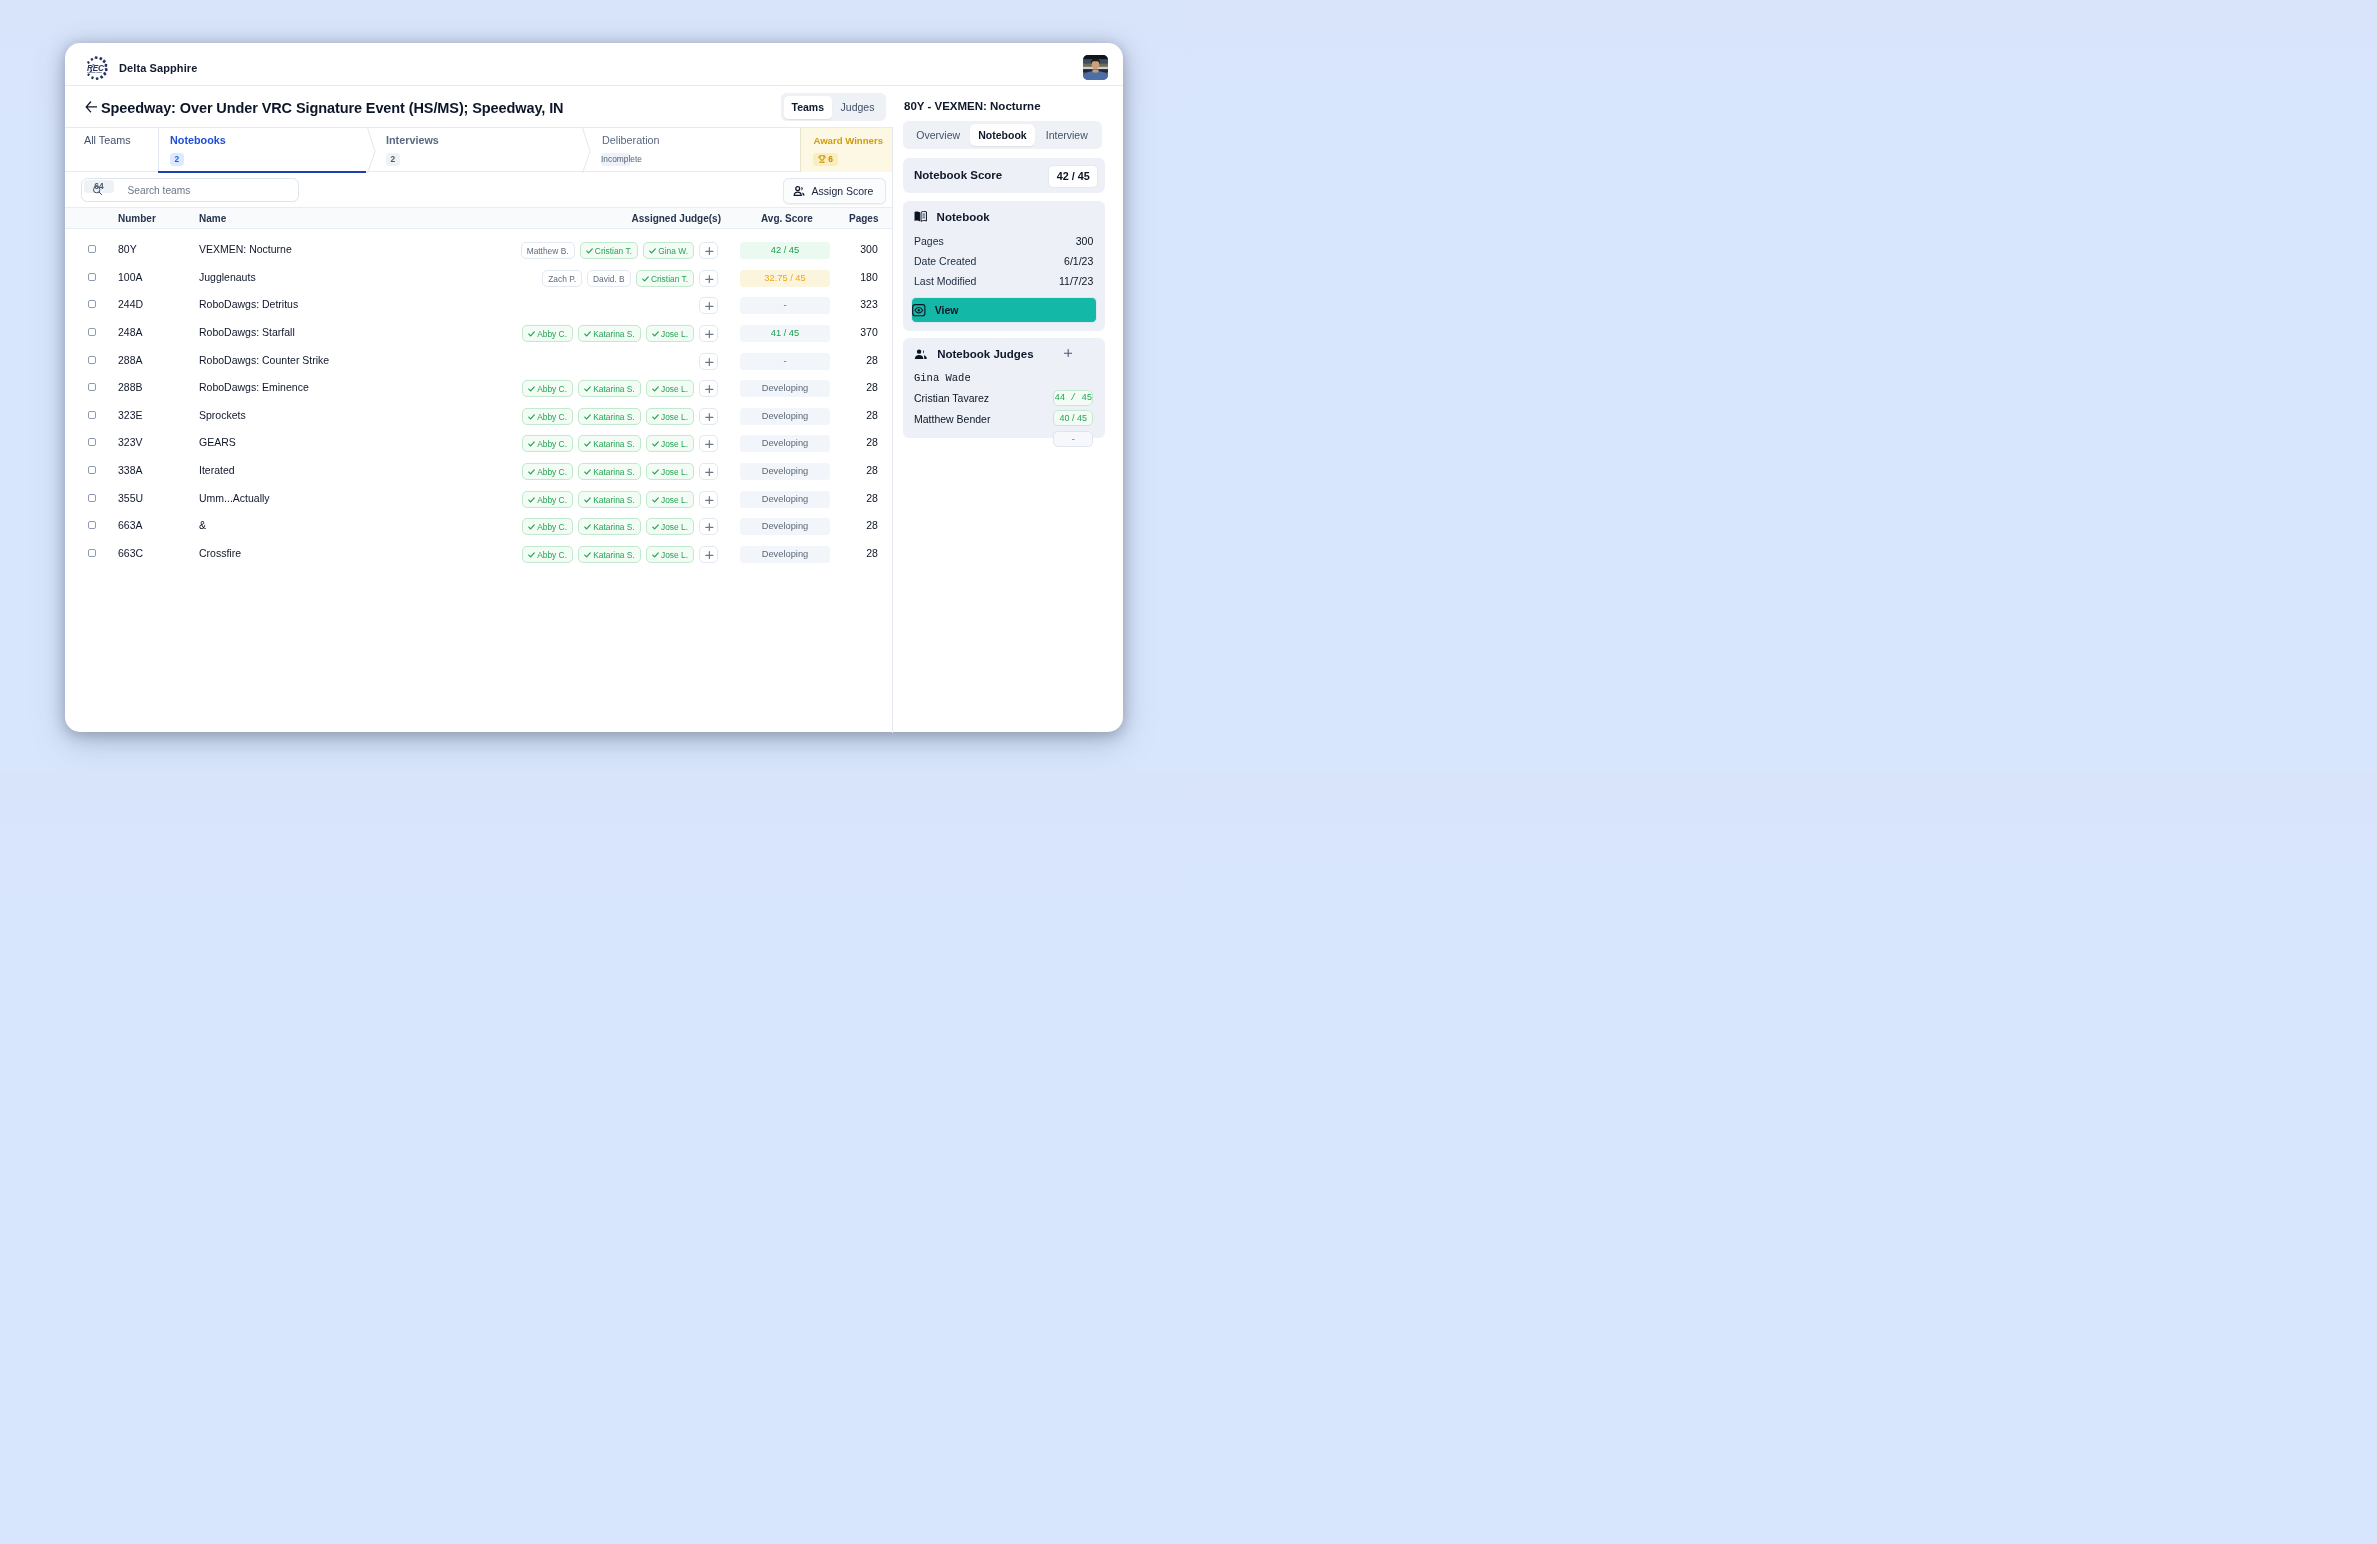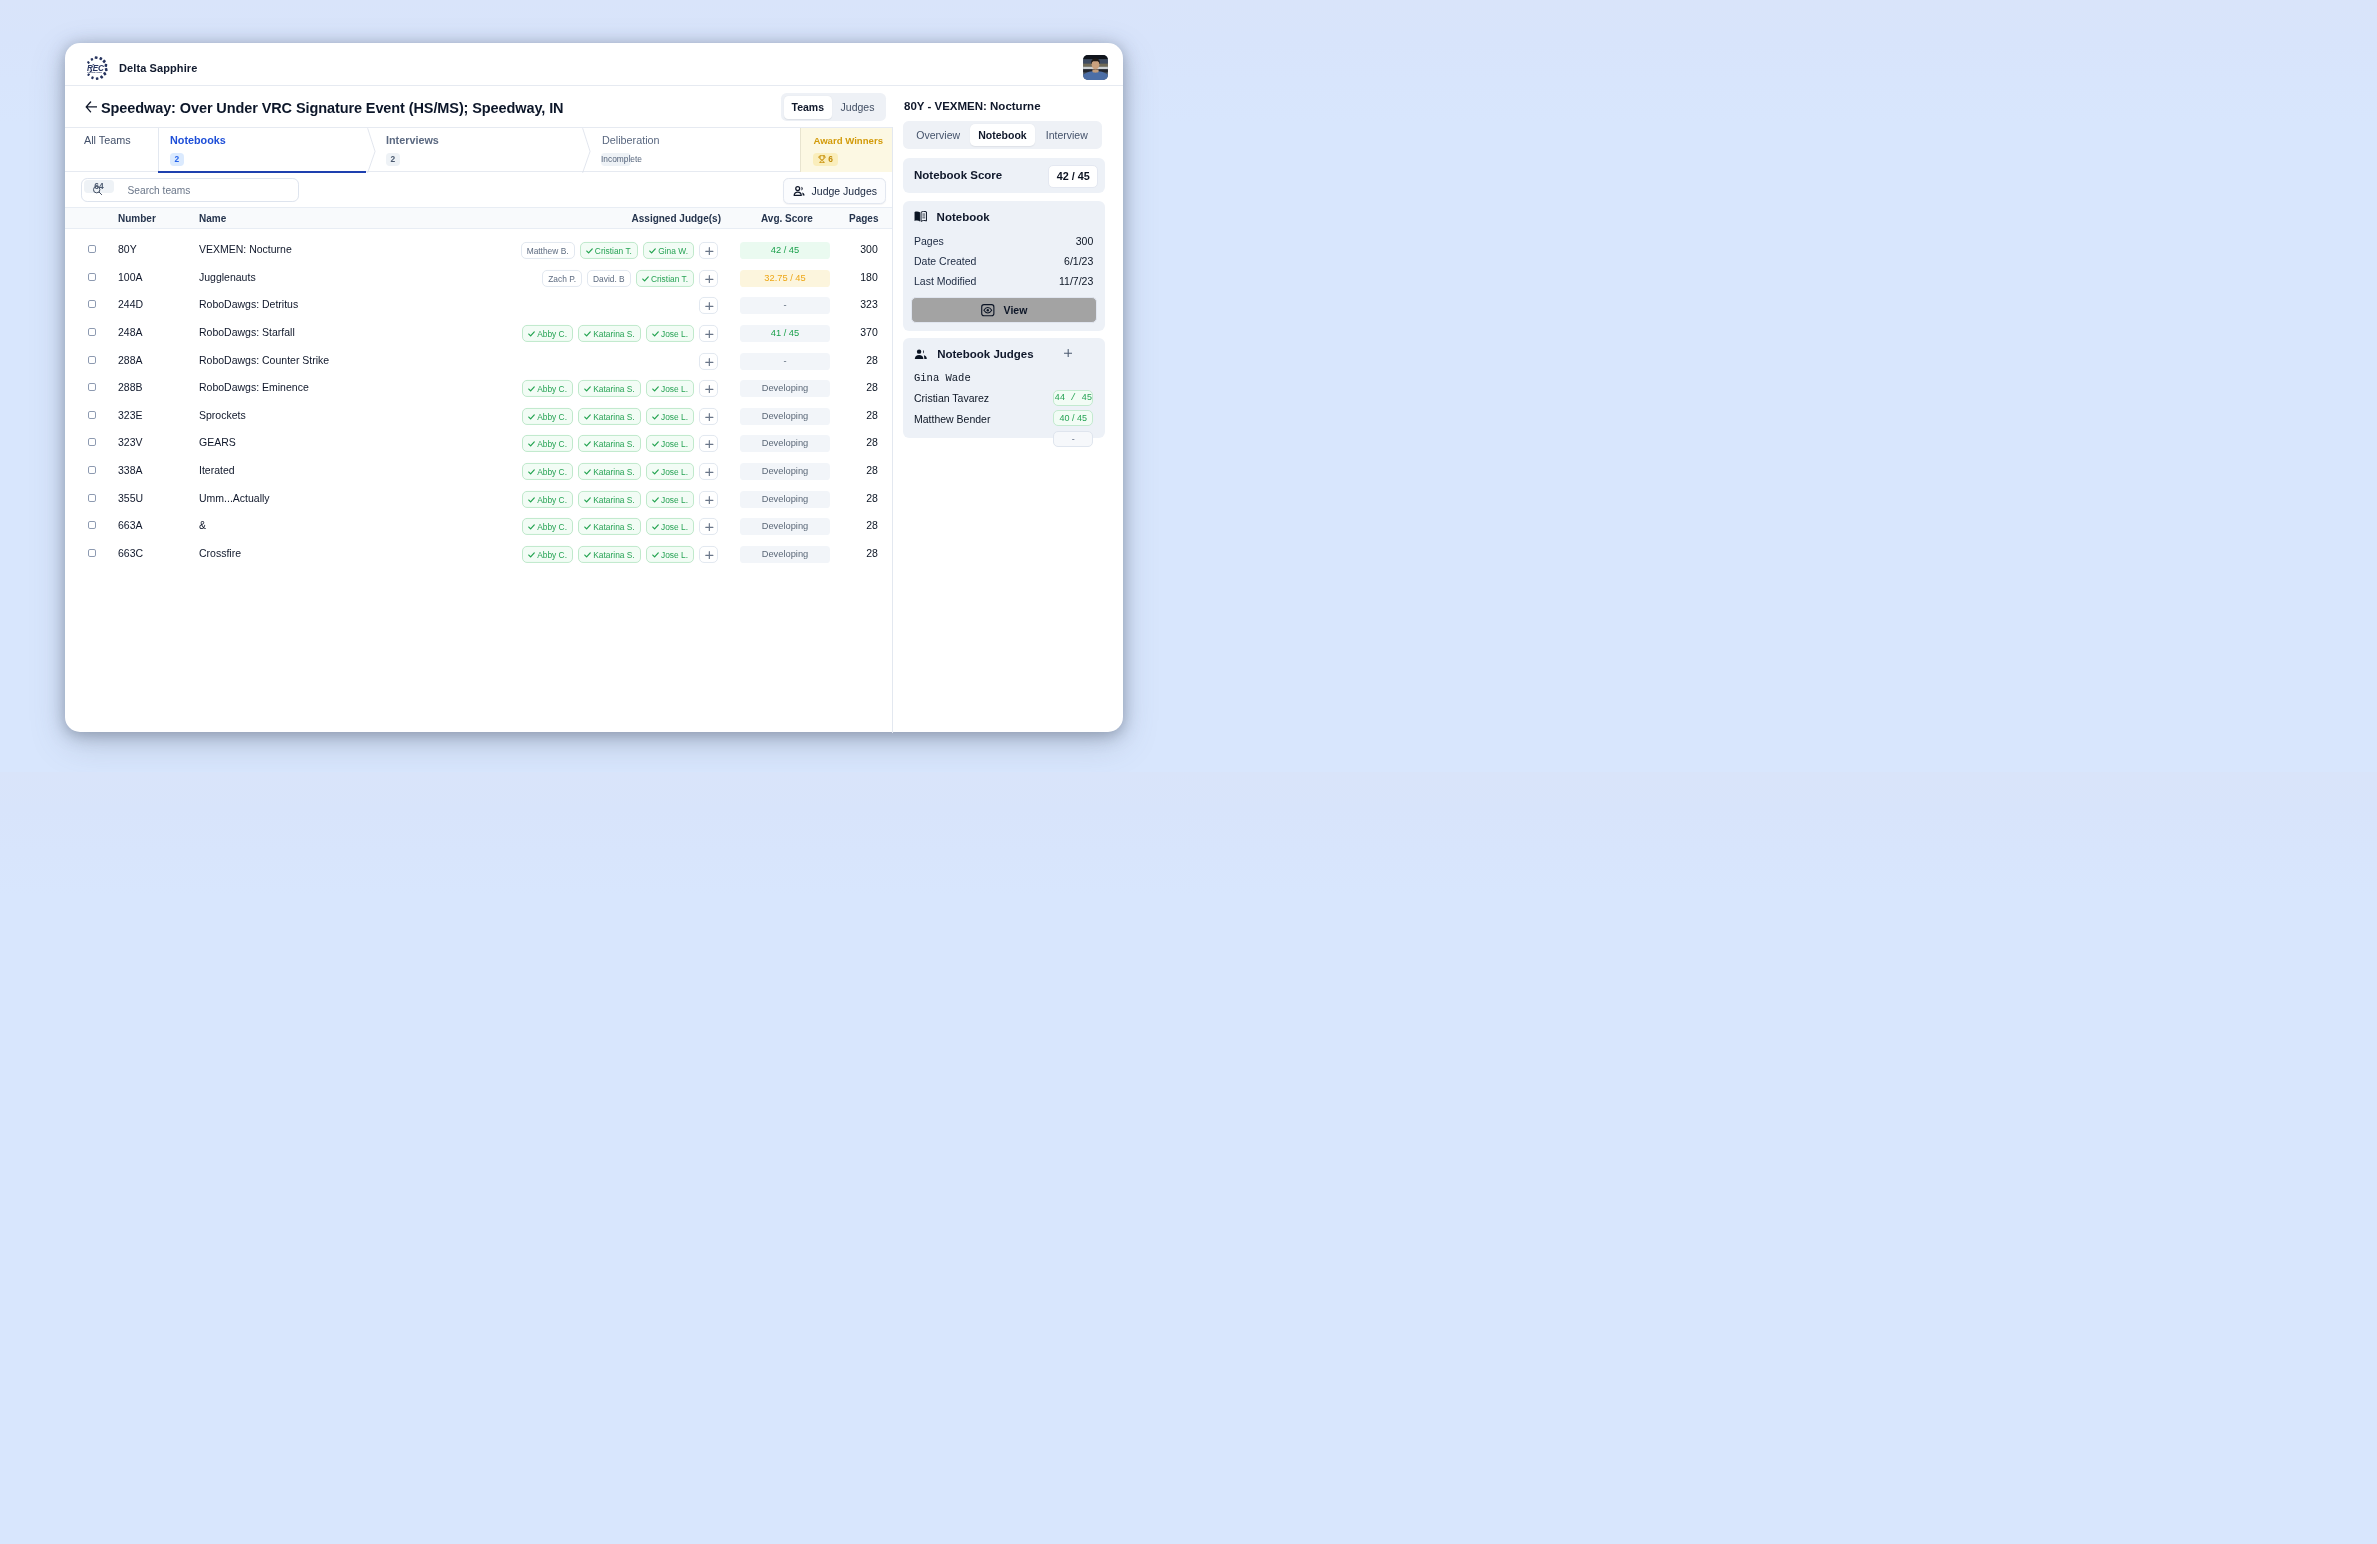--- a/index.html
+++ b/index.html
@@ -67,21 +67,21 @@
   #stabs .on { background:#fff; border-radius:5px; height:22px; line-height:22px; color:#0f172a; font-weight:600; box-shadow:0 0.6px 1.2px rgba(15,23,42,.07); }
   .scard { position:absolute; left:838px; width:202px; background:#edf1f7; border-radius:6.2px; }
   #score { top:115px; height:35px; }
   #score b { position:absolute; left:11px; top:0; line-height:35px; font-size:11.5px; color:#0f172a; }
   #scorepill { position:absolute; right:6.8px; top:6.6px; width:50px; height:23px; background:#fff; border:0.6px solid #e4e8f1; border-radius:5px; text-align:center; line-height:21.7px; font-size:10.8px; font-weight:bold; color:#0b1220; }
   #nbcard { top:158px; height:130px; }
   .cardhead { position:absolute; left:11px; top:10px; height:11px; }
   .cardhead b { font-size:11.5px; color:#0f172a; }
   .srow { position:absolute; left:11px; right:11.7px; height:12.4px; font-size:10.5px; color:#1c2940; }
   .srow .v { position:absolute; right:0; top:0; color:#0b1423; }
-  #viewbtn { position:absolute; left:8.2px; top:96px; width:186px; height:26px; background:#a3a3a3; border:0.6px solid #e0e5ef; border-radius:5px; text-align:center; }
+  #viewbtn { position:absolute; left:8.2px; top:96px; width:186px; height:26px; background:#14b8a6; border:0.6px solid #e0e5ef; border-radius:5px; }
   #viewbtn span { font-size:10.5px; font-weight:600; color:#0c1526; line-height:25px; margin-left:6.2px; }
   #jcard { top:295px; height:100px; }
   .jrow { position:absolute; left:11px; right:11.7px; height:16px; }
   .jrow span { position:absolute; left:0; top:50%; transform:translateY(-50%); font-size:10.5px; color:#0b1423; }
   .jpill { position:absolute; right:0; top:0; width:40px; height:16px; border-radius:5px; text-align:center; line-height:15px; font-size:9px;margin-top:20px; }
   .jg { border:0.6px solid #c3ead0; background:#f2fcf5; color:#27a355; }
   .jx { border:0.6px solid #dfe5ee; background:#f6f8fb; color:#5d6b80; }
   #plusicon { position:absolute; right:33px; top:11px; }
 </style>
 </head>
@@ -173,21 +173,21 @@
       </svg>
     <span>Search teams</span>
   </div>
   <div id="assignbtn">
     <svg style="position:absolute;left:8.7px;top:6.2px;" width="13" height="12.4" viewBox="0 0 24 22">
         <circle cx="8.7" cy="6.2" r="3.6" fill="none" stroke="#0f172a" stroke-width="2.3"></circle>
         <path d="M2.2 18.8 C2.2 14.8 5 12.9 8.7 12.9 C12.4 12.9 15.2 14.8 15.2 18.8 Z" fill="none" stroke="#0f172a" stroke-width="2.3" stroke-linejoin="round"></path>
         <path d="M15.3 2.6 a3.8 3.8 0 0 1 0 7.3 a11 11 0 0 0 0 -7.3 Z" fill="#0f172a"></path>
         <path d="M16.8 13.2 c3 .8 4.6 2.6 4.6 5.6 h-3.4 c0 -2.2 -.4 -4 -1.2 -5.6 Z" fill="#0f172a"></path>
       </svg>
-    <span>Judge Judges</span>
+    <span>Assign Score</span>
   </div>
 
   <div id="thead">
     <div style="left:53px;">Number</div>
     <div style="left:134px;">Name</div>
     <div style="right:171px;">Assigned Judge(s)</div>
     <div style="left:696px;">Avg. Score</div>
     <div style="left:784px;">Pages</div>
   </div>
   <div id="tbody">

